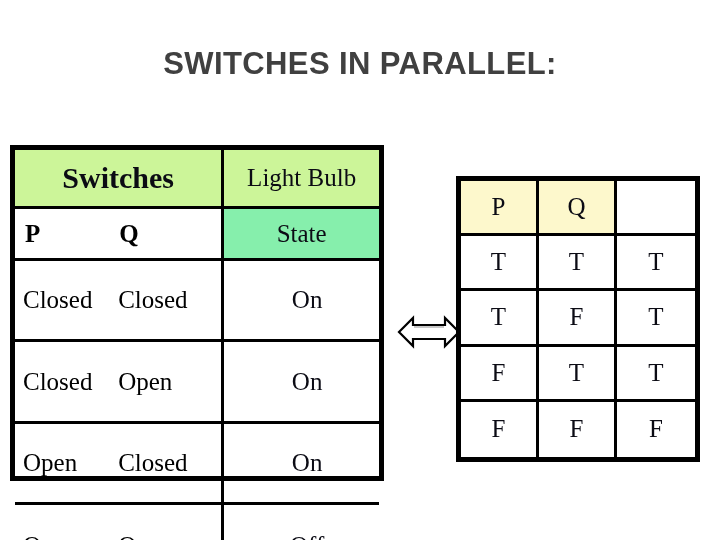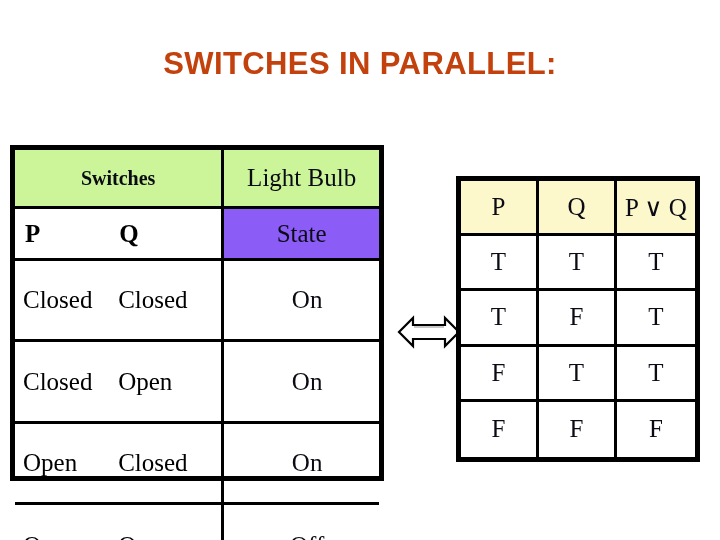--- a/index.html
+++ b/index.html
@@ -19,21 +19,21 @@
   .slide-title {
     position: absolute;
     left: 0;
     top: 46px;
     width: 720px;
     text-align: center;
     font-family: "Liberation Sans", sans-serif;
     font-weight: bold;
     font-size: 31px;
     letter-spacing: 0.4px;
-    color: #c2410c;
+    color: #404040;
     white-space: nowrap;
   }
 
   
   .tbl {
     position: absolute;
     box-sizing: border-box;
     border: 5px solid #000000;
     background: #ffffff;
     border-collapse: collapse;
@@ -62,30 +62,30 @@
     border-bottom: 3px solid #000000;
   }
   #switch-table .row.hdr-a { height: 18.2%; }
   #switch-table .row.hdr-b { height: 15.8%; }
   #switch-table .row.r-last { border-bottom: none; }
   #switch-table .cell-switches {
     width: 57.5%;
     border-right: 3px solid #000000;
     justify-content: center;
     font-weight: bold;
-    font-size: 20px;
+    font-size: 30px;
   }
   #switch-table .cell-bulb {
     width: 42.5%;
     justify-content: center;
     font-weight: normal;
     font-size: 25px;
   }
   #switch-table .hdr-a .cell { background: #ccf599; }
-  #switch-table .hdr-b .cell { background: #8b5cf6; }
+  #switch-table .hdr-b .cell { background: #86efac; }
 
   #switch-table .pq-wrap {
     width: 57.5%;
     border-right: 3px solid #000000;
     display: flex;
     align-items: center;
     padding-left: 10px;
     box-sizing: border-box;
   }
   #switch-table .pq-wrap .sub {
@@ -201,21 +201,20 @@
     <polygon points="4,22 18,8 18,15 50,15 50,8 64,22 50,36 50,29 18,29 18,36" fill="#ffffff" stroke="#000000" stroke-width="2.2" stroke-linejoin="miter"></polygon>
     <path d="M19,17 L49,17" stroke="#b9b9b9" stroke-width="1.6" fill="none"></path>
   </svg>
 </div>
 
 <div class="tbl" id="truth-table">
 
   <div class="row hdr">
     <div class="cell">P</div>
     <div class="cell">Q</div>
-    <div class="cell c-last">P ∨ Q</div>
   </div>
 
   <div class="row">
     <div class="cell">T</div>
     <div class="cell">T</div>
     <div class="cell c-last">T</div>
   </div>
 
   <div class="row">
     <div class="cell">T</div>

